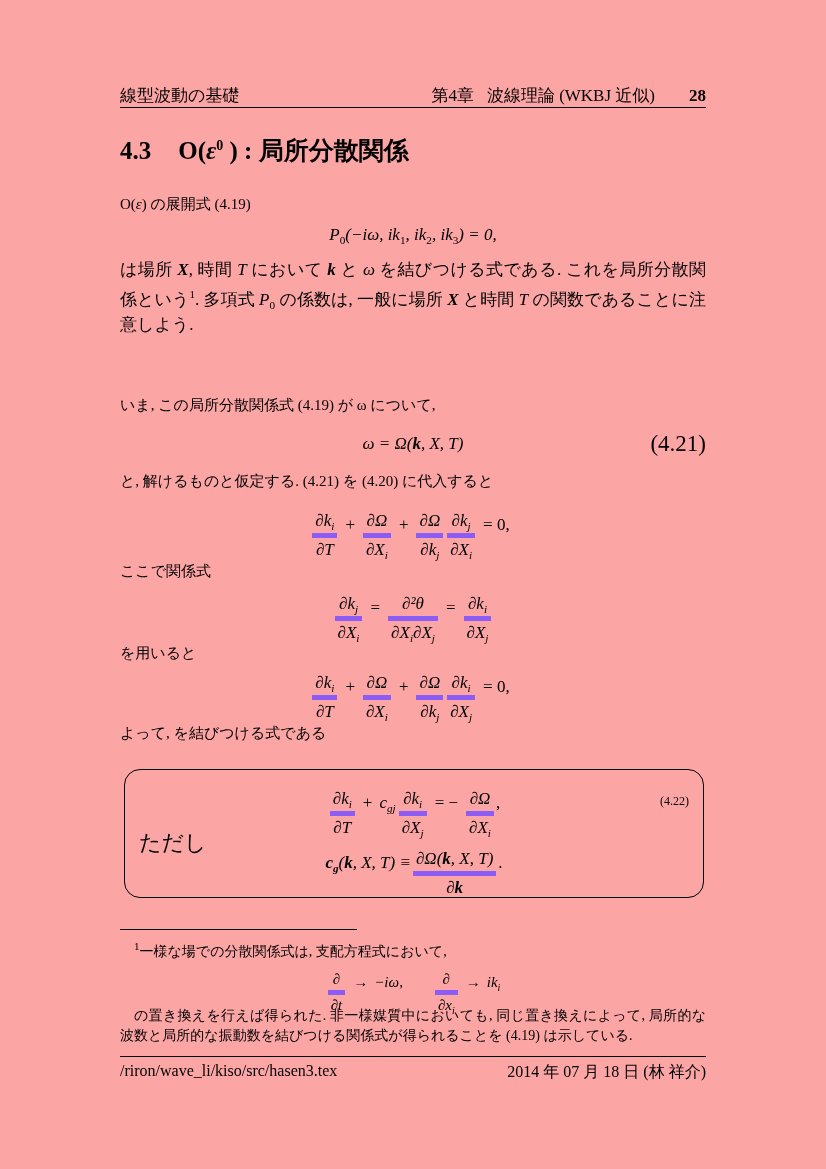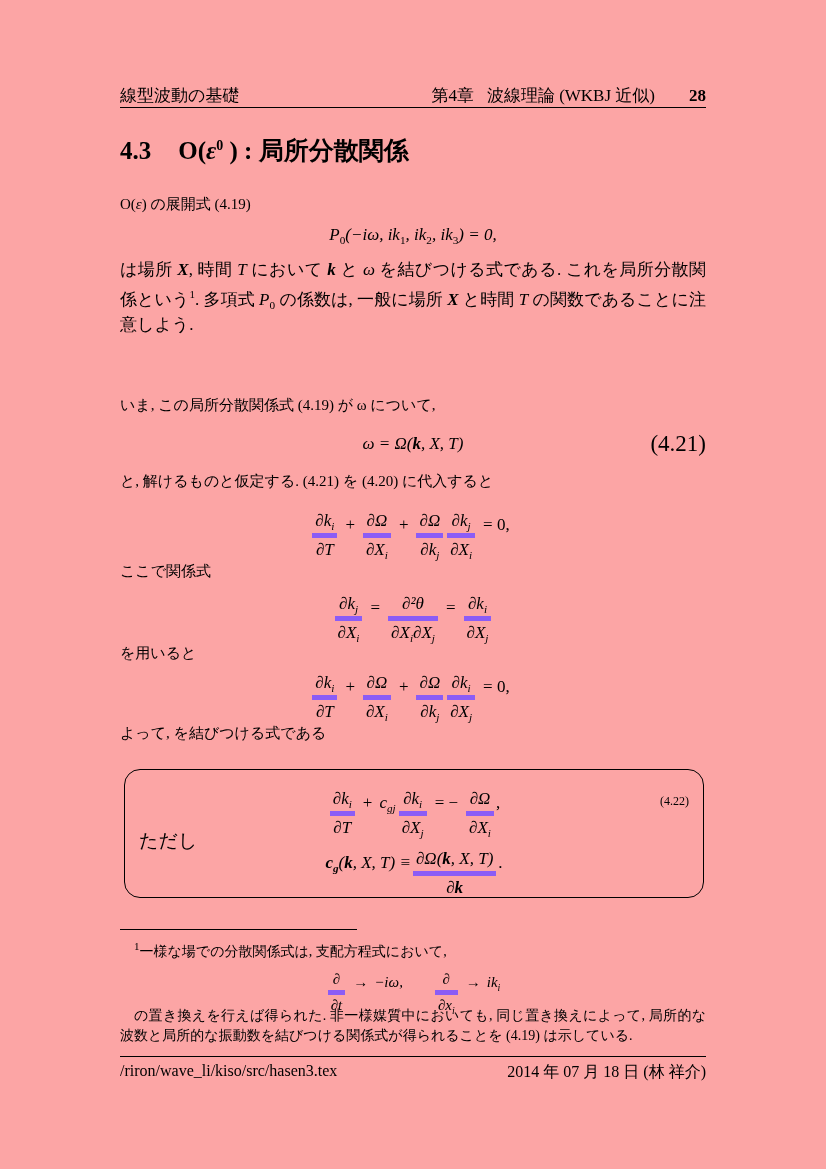--- a/index.html
+++ b/index.html
@@ -33,21 +33,21 @@
   .frac .num{display:block;border-bottom:5px solid #8b5cf6;padding:0 3px 2px 3px;line-height:1.12;margin-top:20px;}
   .frac .den{display:block;padding:2px 3px 0 3px;line-height:1.12;}
   .op{margin:0 6px;}
   .opn{margin:0 1px;text-align:right;}
   .eqlabel{position:absolute;right:0;font-style:normal;font-size:23px;}
   
   .eqbox{position:absolute;left:124px;top:769px;width:578px;height:127px;
          border:1px solid #000;border-radius:16px;}
   .eqbox .eqrow{position:absolute;left:0;width:100%;}
   .box-label{position:absolute;right:14px;top:24px;font-size:12px;}
-  .tadashi{position:absolute;left:14px;top:58px;font-size:19px;}
+  .tadashi{position:absolute;left:14px;top:58px;font-size:22px;}
   
   .fnline{font-size:14px;line-height:20px;}
   .fneq{font-size:15px;}
   .fneq .frac sub{font-size:10px;}
   .fnindent{text-indent:14px;}
   
   .footer{top:1062px;display:flex;justify-content:space-between;font-size:16px;}
 </style>
 </head>
 <body>

